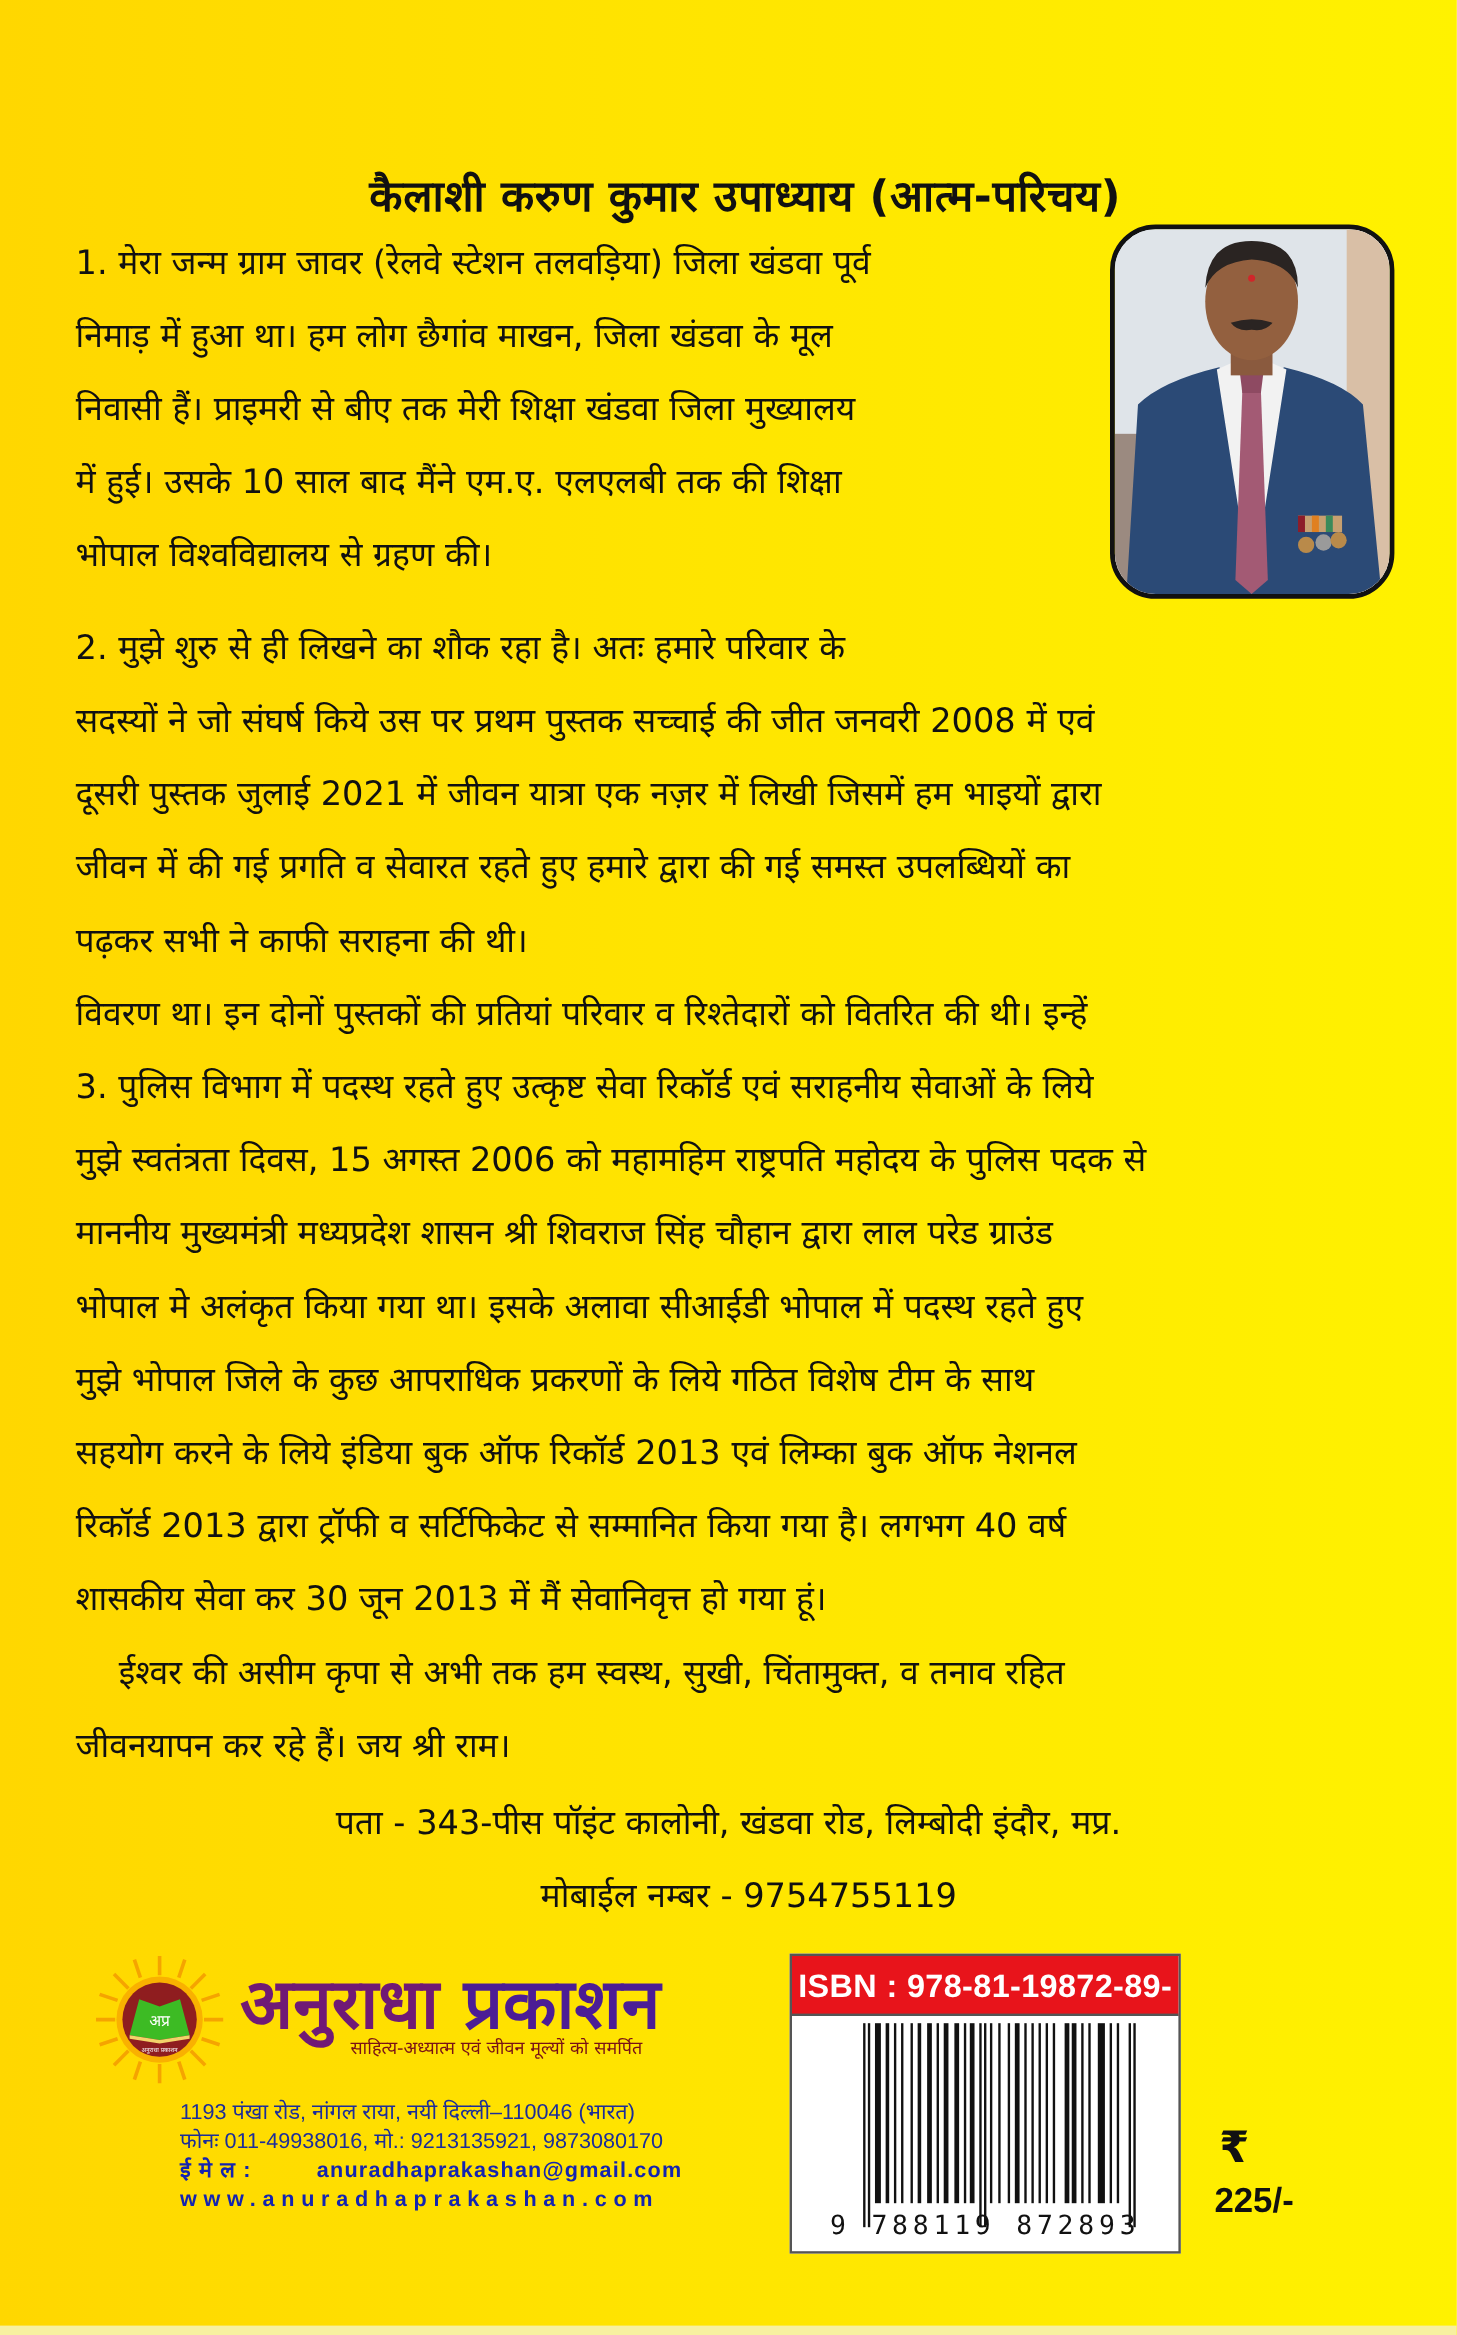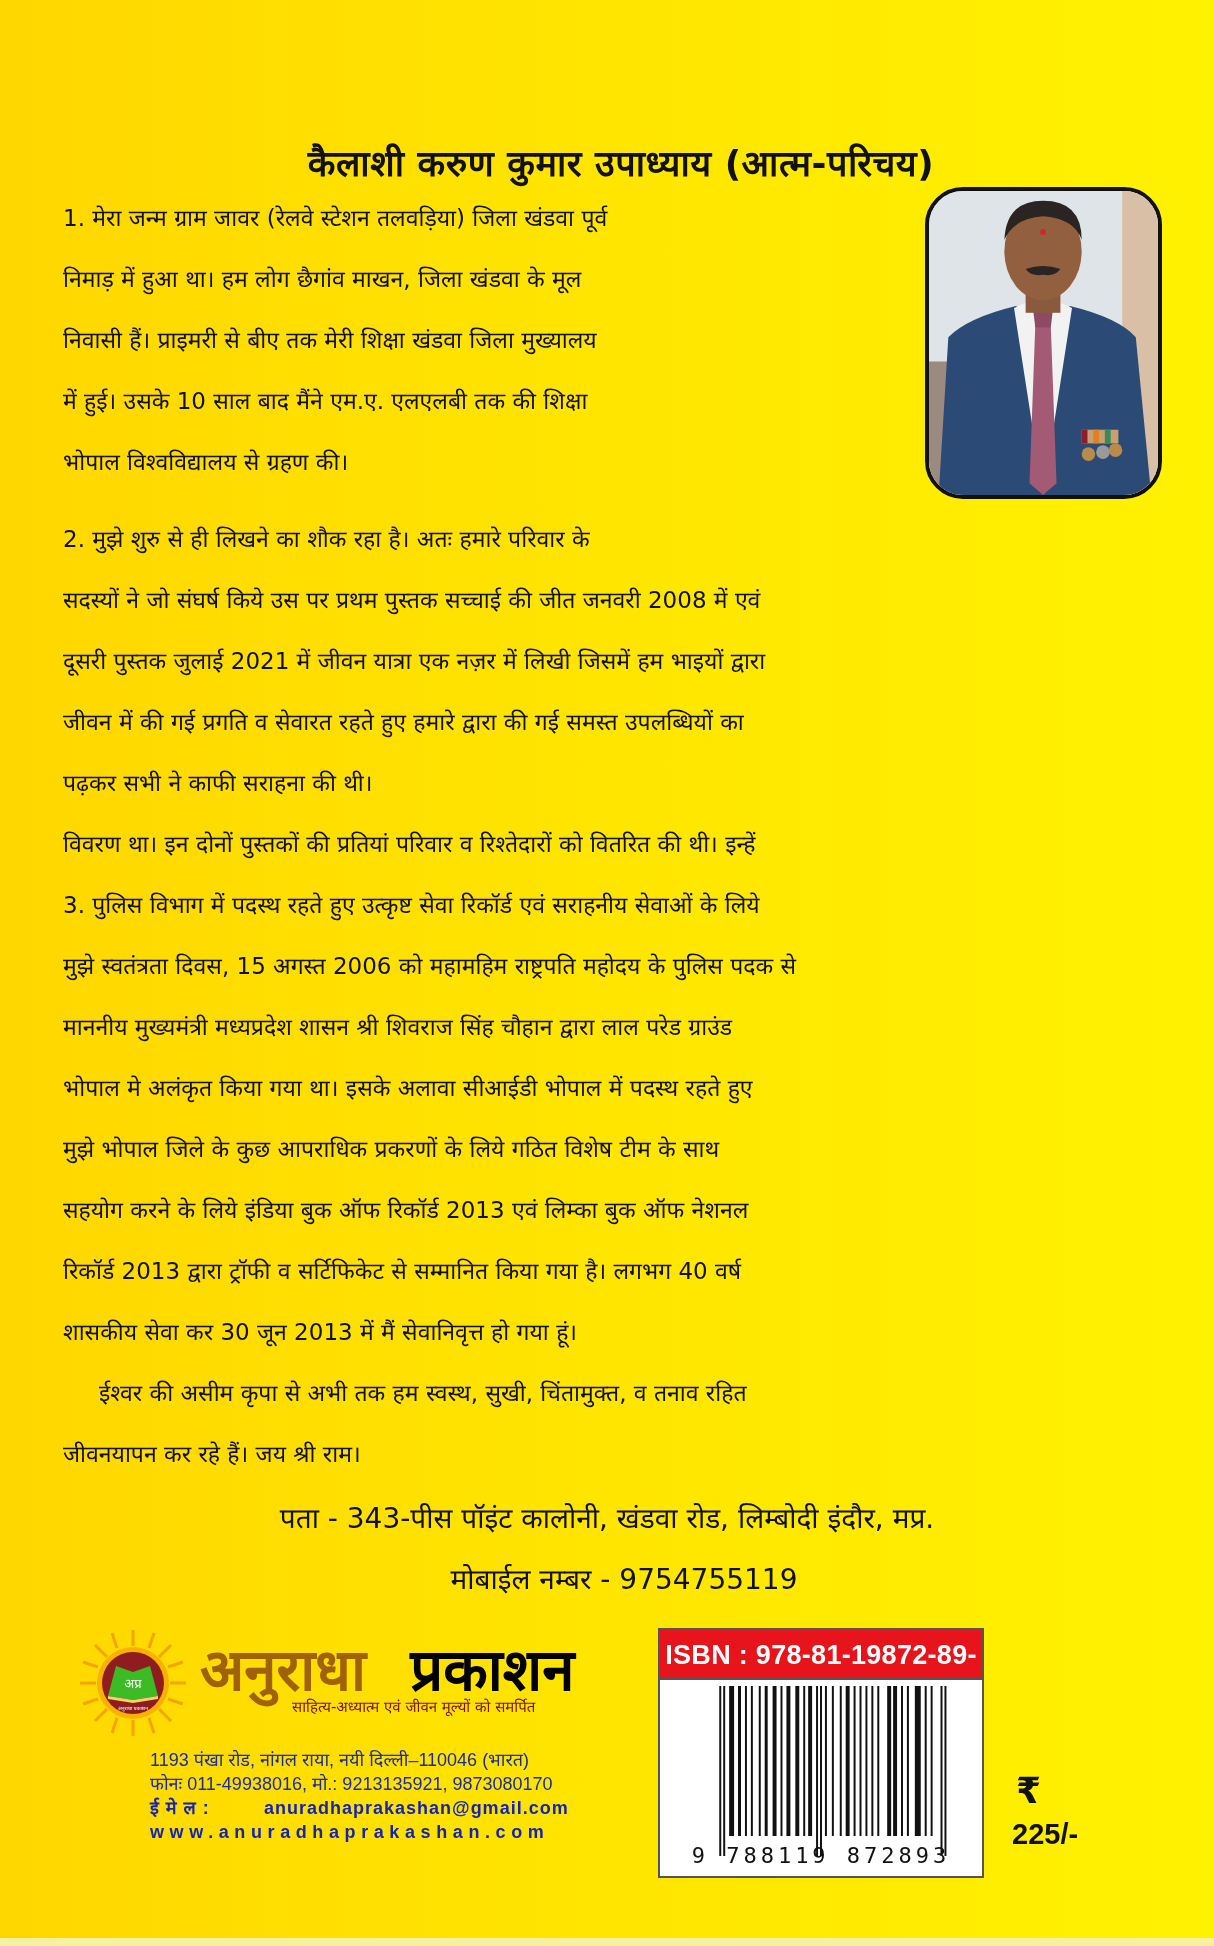--- a/index.html
+++ b/index.html
@@ -22,37 +22,37 @@
       margin-left: 14px;
     }
     .photo-frame {
       position: absolute; left: 925px; top: 187px; width: 237px; height: 312px;
       border: 4px solid #111; border-radius: 38px; overflow: hidden;
       background: linear-gradient(180deg, #dfe4ea 0%, #cfd6dd 60%, #b9a79a 100%);
     }
     .photo-frame svg { width: 100%; height: 100%; display: block; }
     .body-text {
       position: absolute; left: 63px; width: 1090px;
-      font-size: 23px; line-height: 61px; color: #111;
+      font-size: 28px; line-height: 61px; color: #111;
     }
     .line { display: block; white-space: nowrap; overflow: hidden; }
     .narrow { width: 840px; }
     .indent { padding-left: 36px; }
     .address-line { position: absolute; left: 0; width: 1214px; text-align: center; font-size: 28px; color: #111; }
 
     
     .logo-sun {
       position: absolute; left: 78px; top: 1628px; width: 110px; height: 110px;
     }
     .pub-name {
       position: absolute; left: 200px; top: 1638px; font-size: 58px; font-weight: bold; line-height: 64px;
       white-space: nowrap;
     }
-    .pub-name .red { color: #a16207; }
-    .pub-name .green { color: #000000; margin-left: 24px; }
+    .pub-name .red { color: #701a75; }
+    .pub-name .green { color: #4c1d95; }
     .pub-tagline {
       position: absolute; left: 292px; top: 1696px; font-size: 15px; color: #7a1216; white-space: nowrap;
     }
     .pub-contact {
       position: absolute; left: 150px; top: 1748px; width: 475px;
       color: #1b2d9a; font-size: 18px; line-height: 24px; font-family: "Liberation Sans", sans-serif;
     }
     .pub-contact .row { display: block; white-space: nowrap; }
     .pub-contact .email-row, .pub-contact .web-row { font-weight: bold; color: #1424b0; letter-spacing: 1px; }
     .pub-contact .web-row { letter-spacing: 5.6px; }

